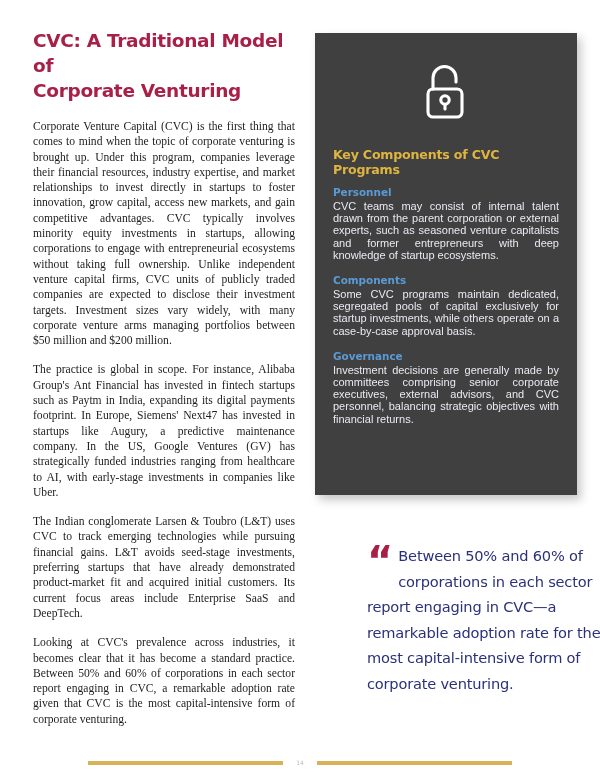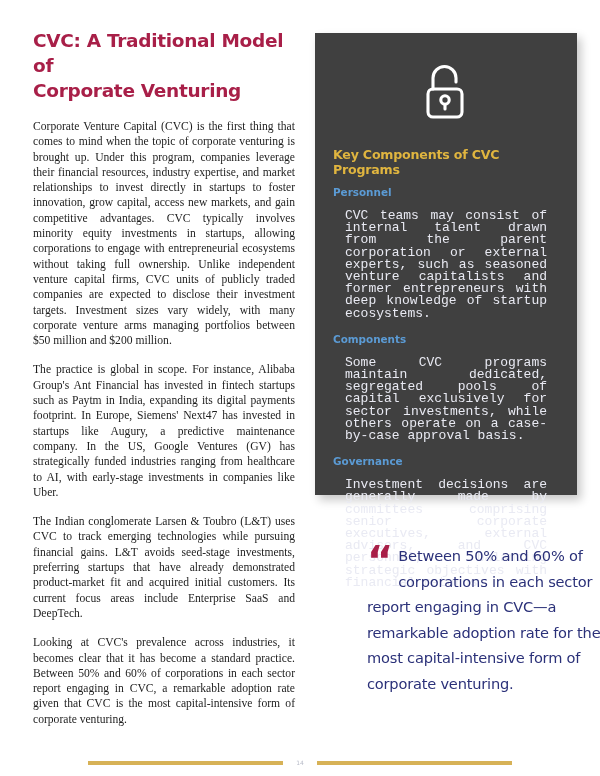--- a/index.html
+++ b/index.html
@@ -80,26 +80,26 @@
   .panel-section { margin-bottom: 13px; }
   .panel-section:last-child { margin-bottom: 0; }
   .panel-section-head {
     font-family: "DejaVu Sans", sans-serif;
     font-weight: bold;
     font-size: 10.4px;
     color: #5b9bd5;
     margin: 0 0 2px 0;
   }
   .panel-section-body {
-    font-family: Liberation Mono, monospace;
-    font-size: 13px;
+    font-family: Liberation Sans, sans-serif;
+    font-size: 11px;
     line-height: 12.2px;
     color: #e9eaf3;
     text-align: justify;
-    margin: 12px;
+    margin: 0;
   }
 
   
   .pull-quote {
     position: absolute;
     left: 327px;
     top: 527px;
     width: 252px;
   }
   .quote-mark {
@@ -178,21 +178,21 @@
 
     <h2 class="panel-title">Key Components of CVC Programs</h2>
 
     <div class="panel-section">
       <h3 class="panel-section-head">Personnel</h3>
       <p class="panel-section-body">CVC teams may consist of internal talent drawn from the parent corporation or external experts, such as seasoned venture capitalists and former entrepreneurs with deep knowledge of startup ecosystems.</p>
     </div>
 
     <div class="panel-section">
       <h3 class="panel-section-head">Components</h3>
-      <p class="panel-section-body">Some CVC programs maintain dedicated, segregated pools of capital exclusively for sector investments, while others operate on a case-by-case approval basis.</p>
+      <p class="panel-section-body">Some CVC programs maintain dedicated, segregated pools of capital exclusively for startup investments, while others operate on a case-by-case approval basis.</p>
     </div>
 
     <div class="panel-section">
       <h3 class="panel-section-head">Governance</h3>
       <p class="panel-section-body">Investment decisions are generally made by committees comprising senior corporate executives, external advisors, and CVC personnel, balancing strategic objectives with financial returns.</p>
     </div>
   </aside>
 
   <blockquote class="pull-quote">
     <span class="quote-mark">“</span>

